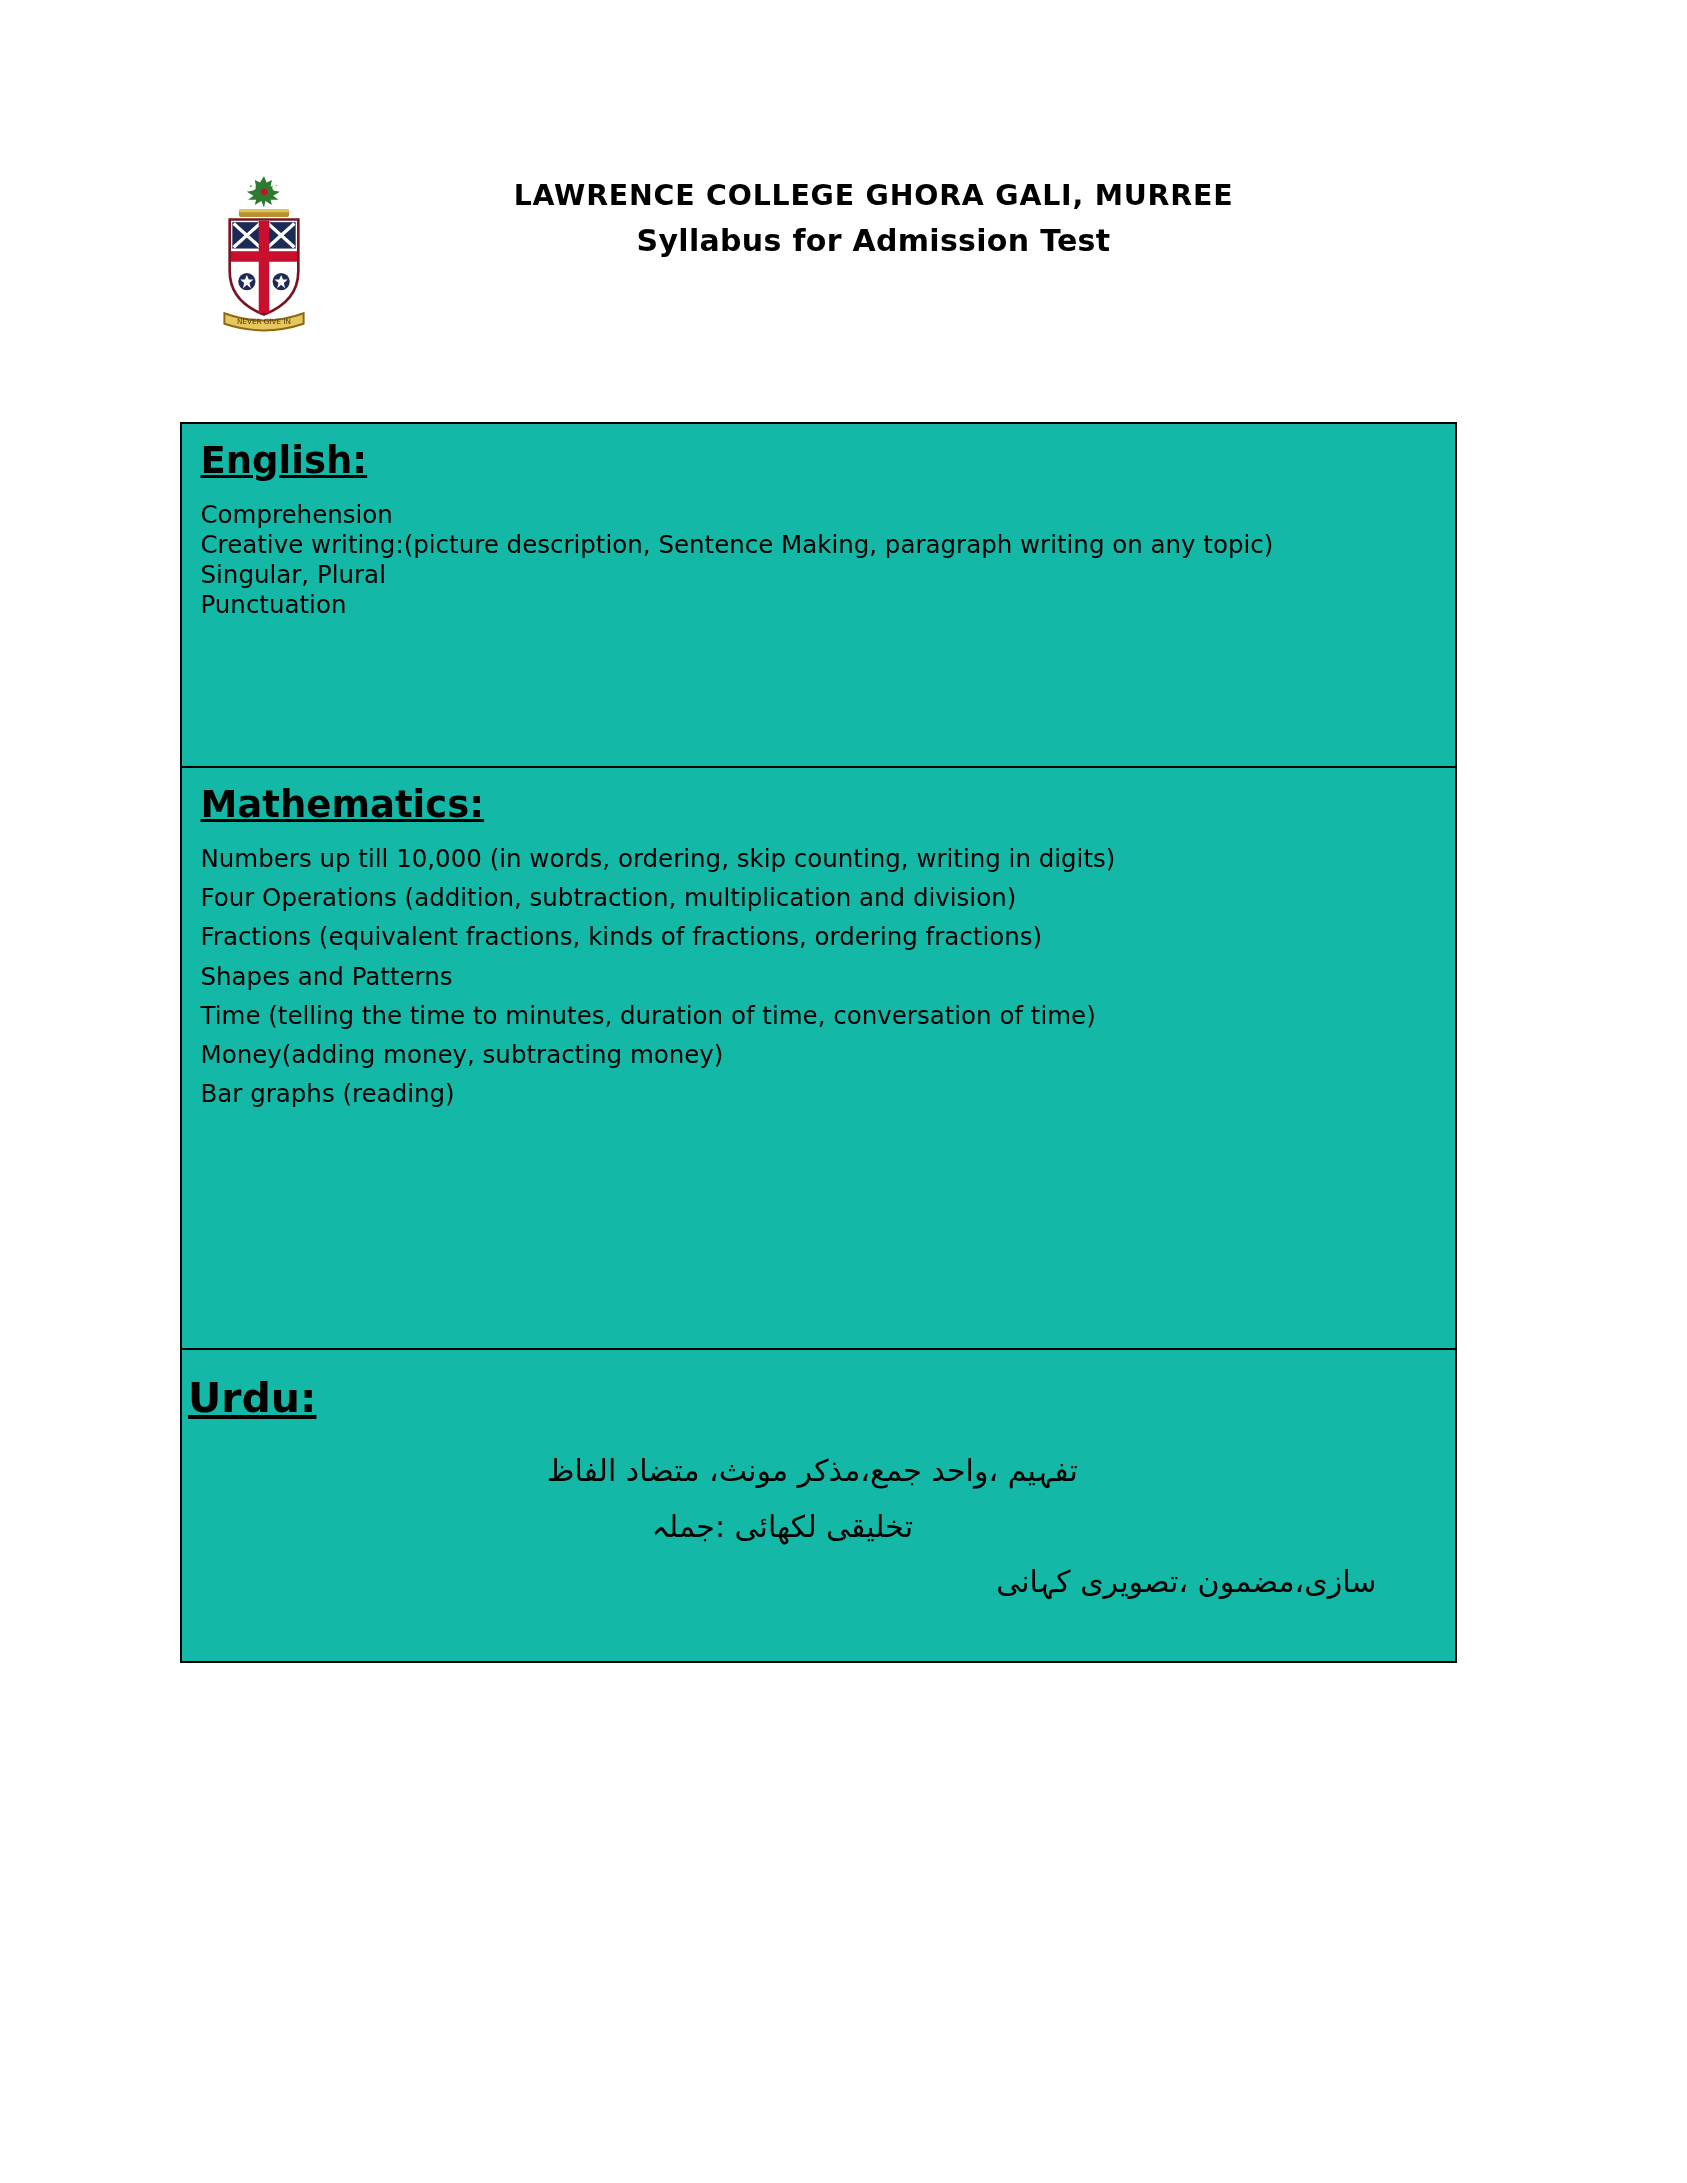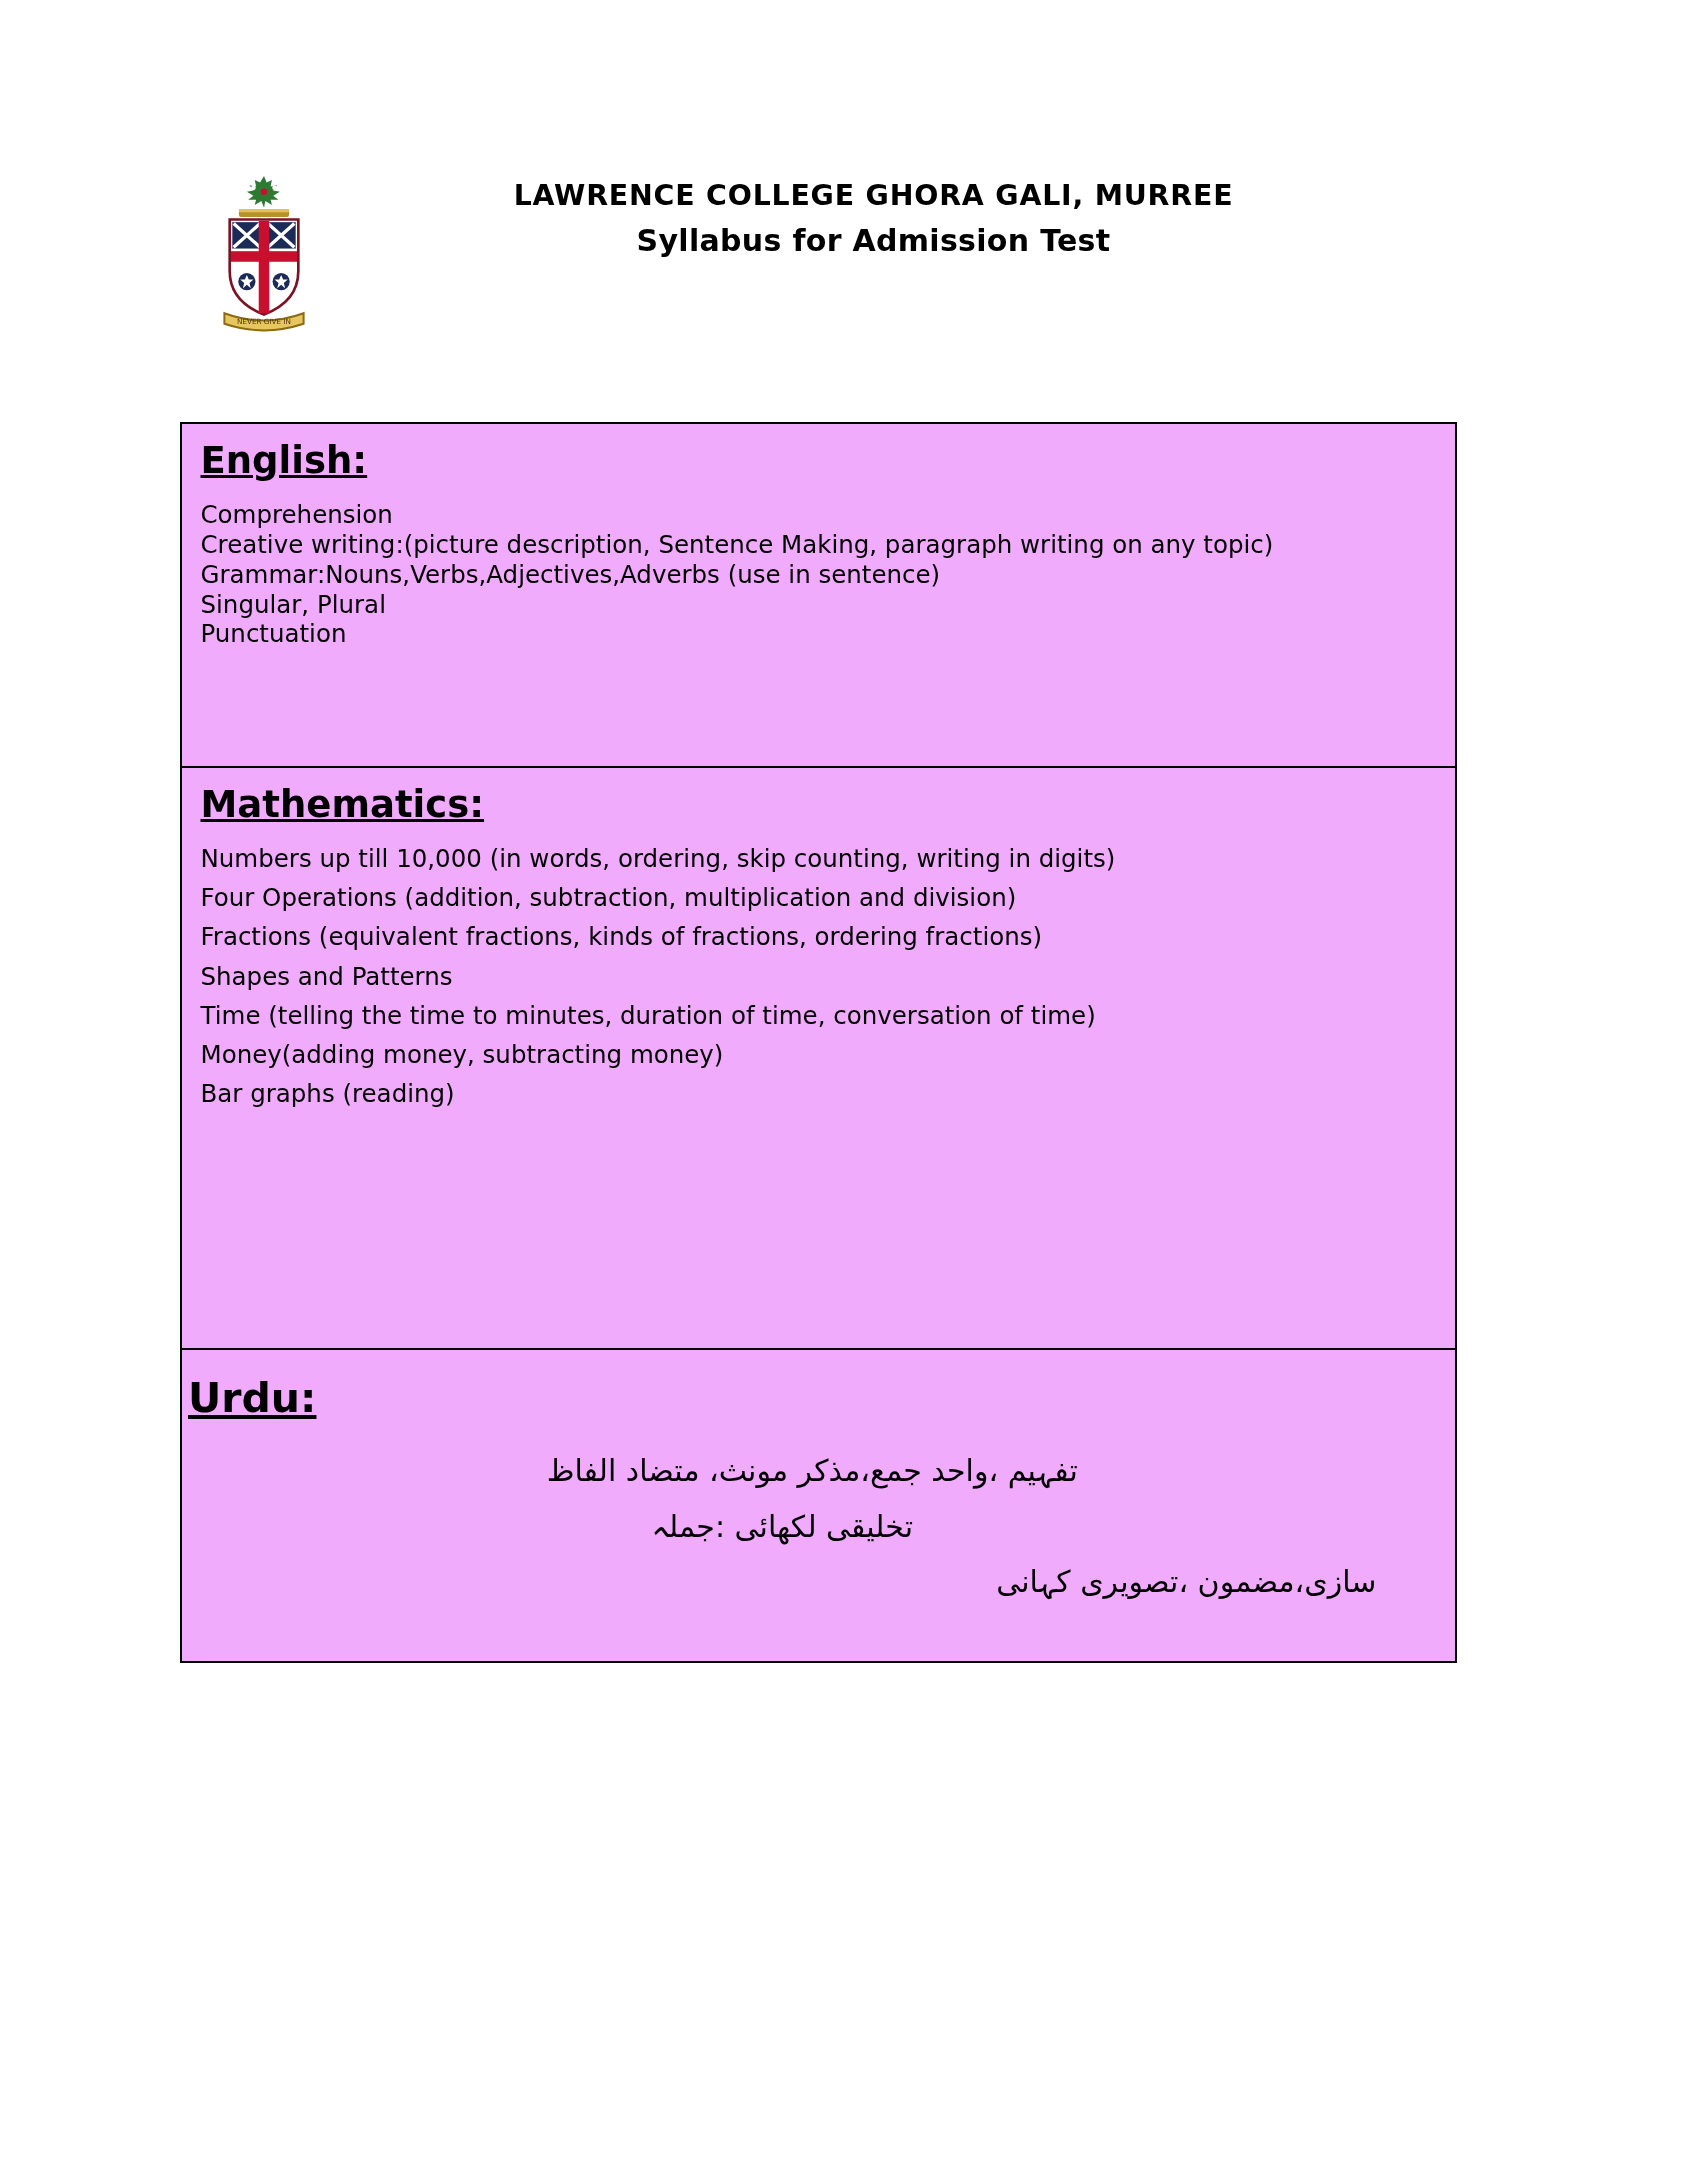--- a/index.html
+++ b/index.html
@@ -67,21 +67,21 @@
   }
 
   
   .table {
     position: absolute;
     left: 180px;
     top: 422px;
     width: 1277px;
     border: 2px solid #000;
     box-sizing: border-box;
-    background: #f0abfc;
+    background: #14b8a6;
   }
   .row {
     border-bottom: 2px solid #000;
     box-sizing: border-box;
     padding: 14.6px 18.5px 17px 18.5px;
   }
   .row:last-child {
     border-bottom: none;
     padding-left: 6px;
   }
@@ -180,21 +180,20 @@
     </div>
   </div>
 
   <div class="table">
 
     <div class="row row-english">
       <div class="section-title">English:</div>
       <div class="lines lines-eng">
         <div>Comprehension</div>
         <div>Creative writing:(picture description, Sentence Making, paragraph writing on any topic)</div>
-        <div>Grammar:Nouns,Verbs,Adjectives,Adverbs (use in sentence)</div>
         <div>Singular, Plural</div>
         <div>Punctuation</div>
       </div>
     </div>
 
     <div class="row row-math">
       <div class="section-title">Mathematics:</div>
       <div class="lines lines-math">
         <div>Numbers up till  10,000 (in words, ordering, skip counting, writing in digits)</div>
         <div>Four Operations (addition, subtraction, multiplication and division)</div>

